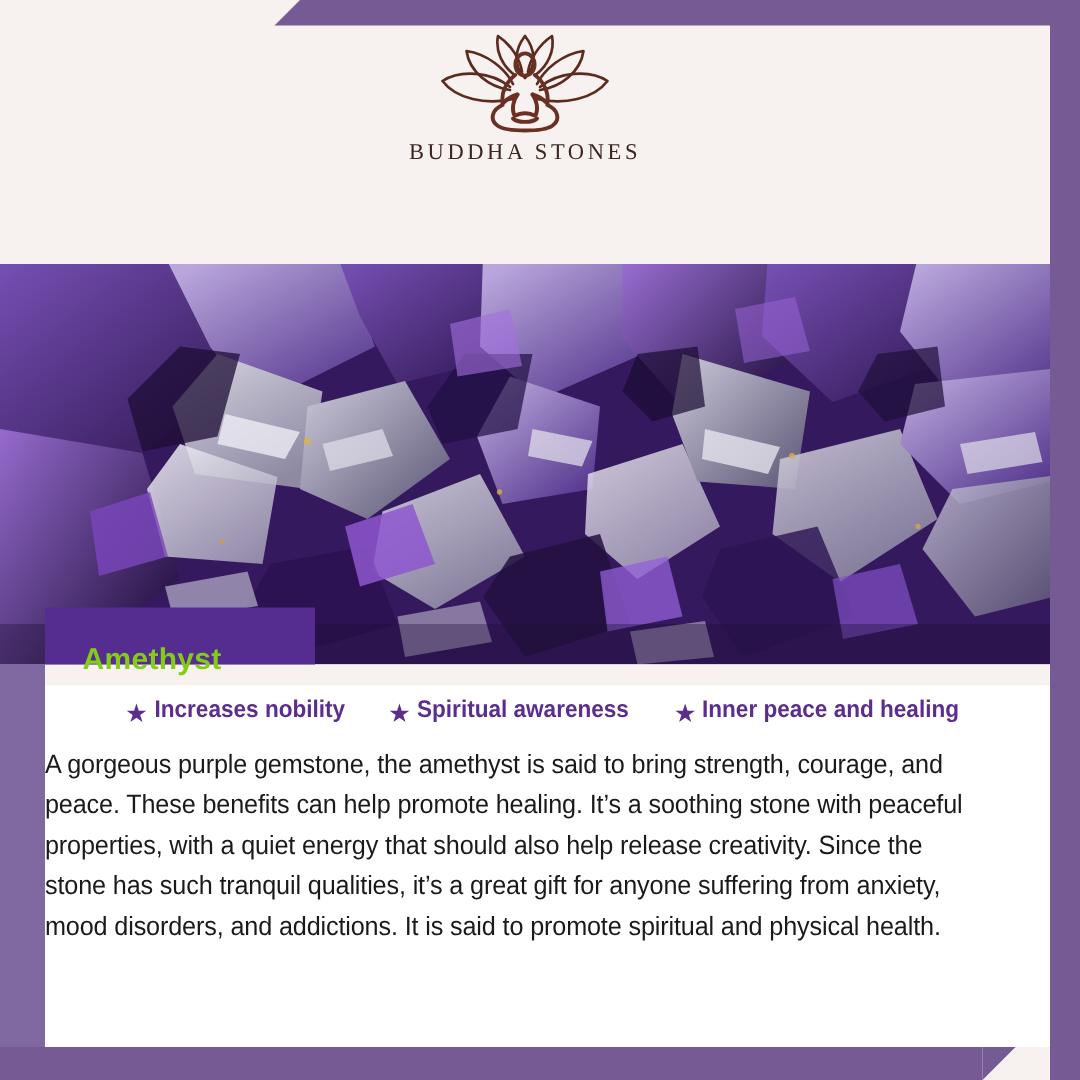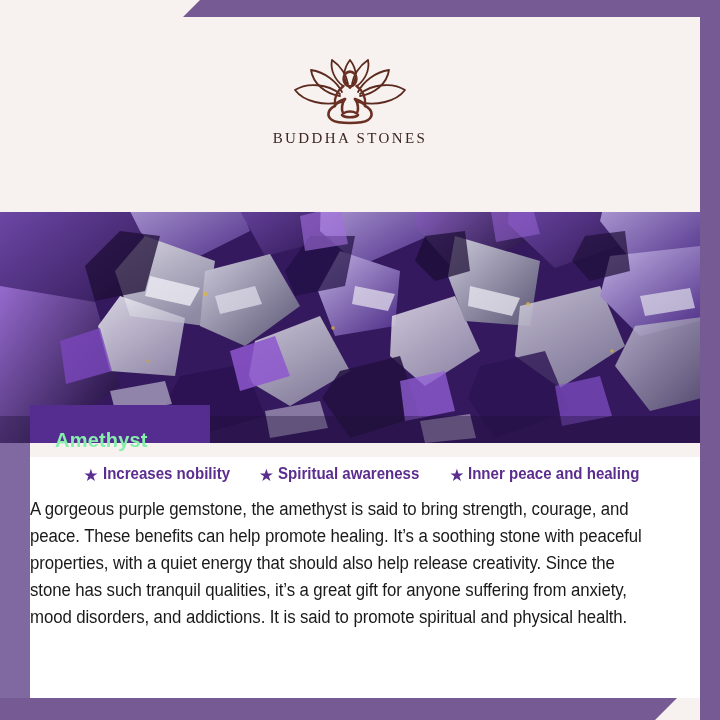--- a/index.html
+++ b/index.html
@@ -86,21 +86,20 @@
 
   
   .header {
     position: absolute;
     top: 17px;
     left: 0;
     right: 20px;
     height: 159px;
     background: #f7f2ef;
     z-index: 4;
-    margin-top: 36px;
   }
 
   .brand {
     position: absolute;
     top: 3px;
     left: 0;
     right: 0;
     display: flex;
     flex-direction: column;
     align-items: center;
@@ -165,21 +164,21 @@
     top: 405px;
     left: 30px;
     width: 180px;
     height: 38px;
     background: #552d91;
     display: flex;
     align-items: center;
     z-index: 7;
   }
   .stone-banner-label {
-    color: #86efac;
+    color: #84cc16;
     font-size: 20px;
     font-weight: bold;
     padding-left: 25px;
     letter-spacing: 0.2px;
     font-family: "Liberation Sans", sans-serif;
     margin-top: 32px;
   }
 
   
   .content-card {

